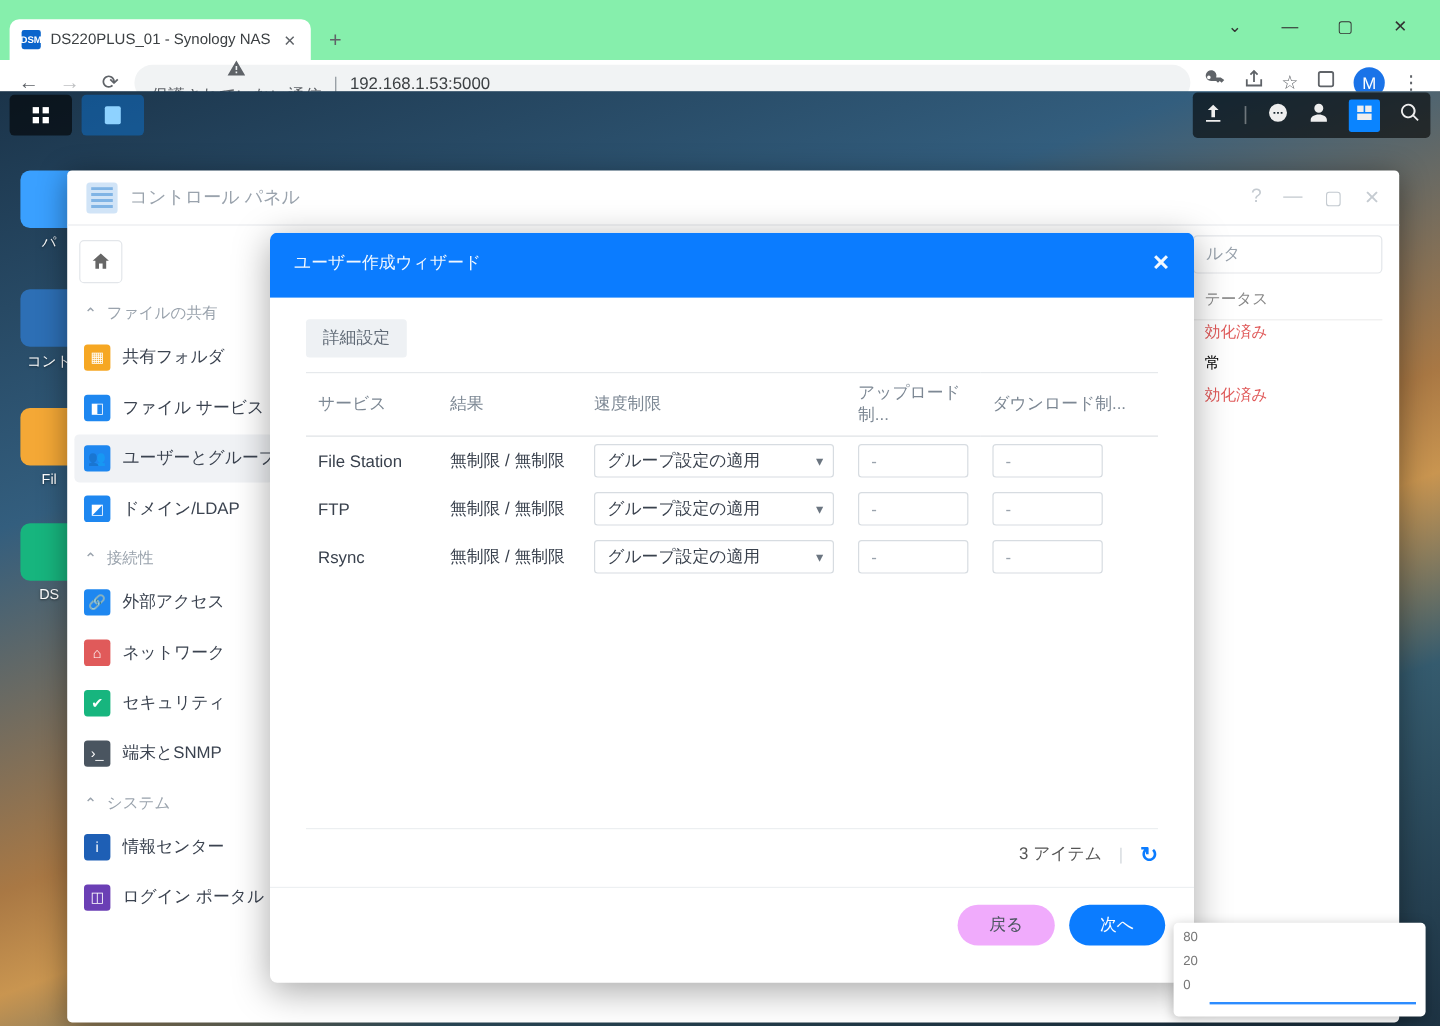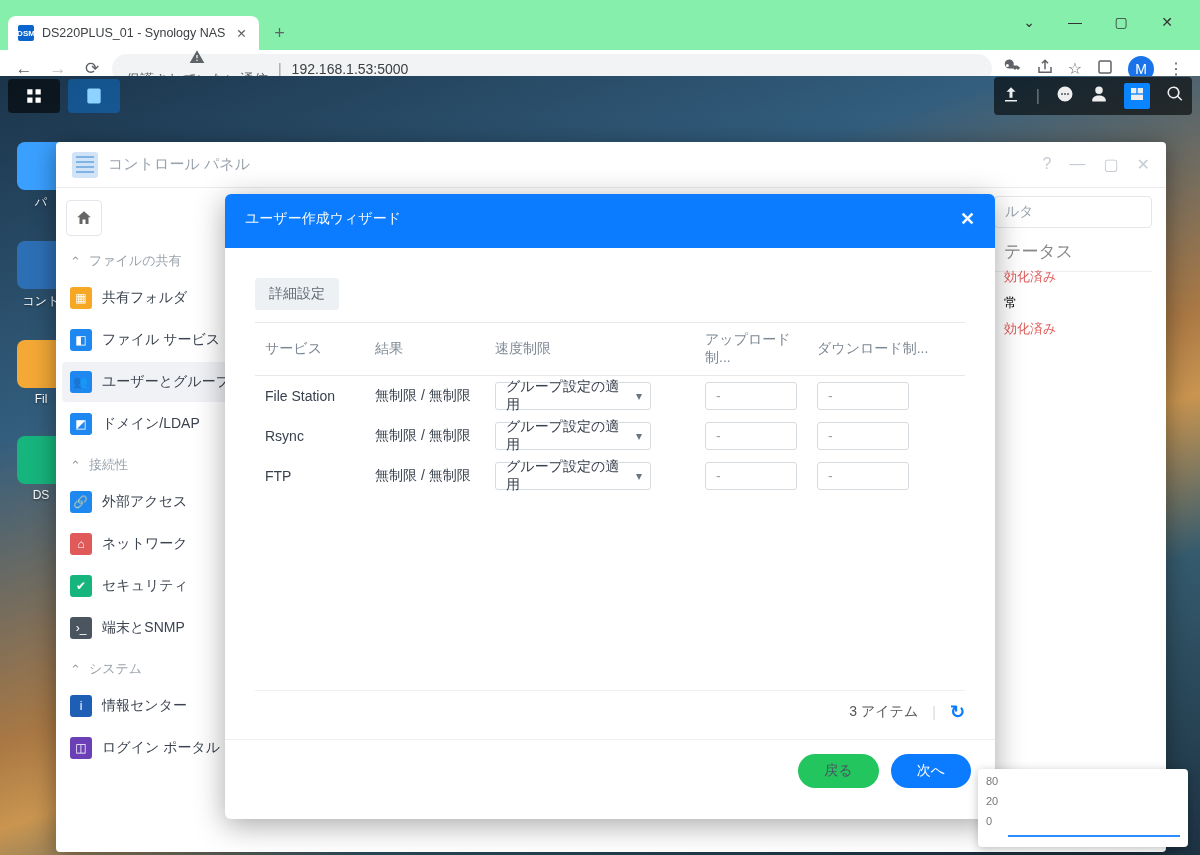--- a/index.html
+++ b/index.html
@@ -49,43 +49,43 @@
 .cp-home-row { display:flex;gap:8px;padding:4px 4px;align-items:center;}
 .home-btn { width:36px;height:36px;border:1px solid #e3e6ea;border-radius:4px;display:flex;align-items:center;justify-content:center;color:#666;}
 .search-box { flex:1;height:36px;border:1px solid #e3e6ea;border-radius:4px;display:flex;align-items:center;padding:0 8px;gap:6px;color:#9aa3ad;font-size:14px;}
 .side-group { color:#9aa3ad;font-size:13px;display:flex;align-items:center;gap:8px;padding:10px 8px 6px;}
 .side-item { display:flex;align-items:center;gap:10px;padding:9px 8px;border-radius:4px;font-size:14px;color:#3b4350;cursor:pointer;white-space:nowrap;}
 .side-item.active { background:#f0f2f5;}
 .si-ico { width:22px;height:22px;border-radius:3px;flex-shrink:0;display:flex;align-items:center;justify-content:center;color:#fff;font-size:12px;}
 
 .cp-main { flex:1; position:relative; padding: 10px 14px;}
 .bg-filter-input { position:absolute; right:14px; top:8px; width:158px;height:32px;border:1px solid #e3e6ea;border-radius:4px;padding:0 10px;font-size:14px;color:#9aa3ad;display:flex;align-items:center;}
-.bg-table-head { position:absolute; right:14px; top:44px; width:158px;font-size:17px;color:#888;padding:8px 10px;border-bottom:1px solid #eee;}
+.bg-table-head { position:absolute; right:14px; top:44px; width:158px;font-size:13px;color:#888;padding:8px 10px;border-bottom:1px solid #eee;}
 .bg-status { position:absolute;right:14px;width:158px;font-size:13px;padding:6px 10px;}
 .red { color:#e05a5a;}
 .cp-footer { position:absolute; right:14px; bottom:8px; display:flex;align-items:center;gap:14px;font-size:14px;color:#555;}
 
 
 .wizard { position:absolute; left:225px; top:118px; width:770px; height:625px; background:#fff; border-radius:6px; box-shadow:0 6px 30px rgba(0,0,0,0.35); overflow:hidden;}
 .wiz-head { background:#0b7cff; color:#fff; padding: 14px 20px 18px;}
 .wiz-bc { font-size:14px; opacity:.95; display:flex;justify-content:space-between;align-items:center;}
 .wiz-close { cursor:pointer; font-size:18px; font-weight:700;}
 .wiz-title { font-size:19px; font-weight:600; margin-top:14px; padding-left: 14px;}
-.wiz-body { padding: 30px 30px; height: calc(100% - 134px); position:relative;}
+.wiz-body { padding: 18px 30px; height: calc(100% - 134px); position:relative;}
 .adv-btn { background:#eef1f4;border:none;padding:7px 14px;border-radius:3px;color:#606a76;font-size:14px;}
 .wtbl { width:100%; border-collapse: collapse; margin-top:12px; font-size:14px;}
 .wtbl th { text-align:left;font-weight:400;color:#7d8894;border-bottom:1px solid #e6e9ec;border-top:1px solid #e6e9ec;padding:8px 10px;}
 .wtbl td { padding:6px 10px;color:#39414d;vertical-align:middle;}
-.sel { width:156px;height:28px;border:1px solid #d7dce1;border-radius:3px;background:#fff;padding:0 26px 0 10px;font-size:14px;color:#39414d;display:flex;align-items:center;position:relative;}
+.sel { width:200px;height:28px;border:1px solid #d7dce1;border-radius:3px;background:#fff;padding:0 26px 0 10px;font-size:14px;color:#39414d;display:flex;align-items:center;position:relative;}
 .sel::after { content:"▾"; position:absolute;right:8px;color:#6b7580;font-size:12px;}
 .inp { width:92px;height:28px;border:1px solid #d7dce1;border-radius:3px;background:#fff;padding:0 10px;font-size:14px;color:#9aa3ad;display:flex;align-items:center;}
 .wiz-items-row { position:absolute;bottom:16px;right:30px;display:flex;align-items:center;gap:14px;font-size:14px;color:#555;border-top:1px solid #eceff1;padding-top:10px;width:calc(100% - 60px);justify-content:flex-end;}
 .wiz-footer { height:62px;border-top:1px solid #edf0f2;display:flex;align-items:center;justify-content:flex-end;gap:12px;padding:0 24px;}
 .btn { height:34px;padding:0 26px;border-radius:17px;font-size:14px;border:none;cursor:pointer;}
-.btn-secondary { background:#22c55e;color:#4c5560;}
+.btn-secondary { background:#f0abfc;color:#4c5560;}
 .btn-primary { background:#0b7cff;color:#fff;}
 
 
 .mini-widget { position:absolute; right:12px; bottom:8px; width:210px; height:78px; background:#fff;border-radius:4px;box-shadow:0 2px 10px rgba(0,0,0,0.25); padding:6px 8px;font-size:11px;color:#777;}
 .mini-widget .ax { position:absolute; left:8px; }
 .mini-line { position:absolute; left:30px; right:8px; bottom:10px; height:2px; background:#2d8cff;}
 
 .refresh-ico { color:#0b7cff; font-size:18px; font-weight:700;}
 </style>
 </head>
@@ -311,34 +311,34 @@
                 <div class="sel">グループ設定の適用</div>
               </td>
             <td>
                 <div class="inp">-</div>
               </td>
             <td>
                 <div class="inp">-</div>
               </td>
           </tr>
           <tr>
-            <td>Rsync</td>
+            <td>FTP</td>
             <td>無制限 / 無制限</td>
             <td>
                 <div class="sel">グループ設定の適用</div>
               </td>
             <td>
                 <div class="inp">-</div>
               </td>
             <td>
                 <div class="inp">-</div>
               </td>
           </tr>
           <tr>
-            <td>FTP</td>
+            <td>Rsync</td>
             <td>無制限 / 無制限</td>
             <td>
                 <div class="sel">グループ設定の適用</div>
               </td>
             <td>
                 <div class="inp">-</div>
               </td>
             <td>
                 <div class="inp">-</div>
               </td>

